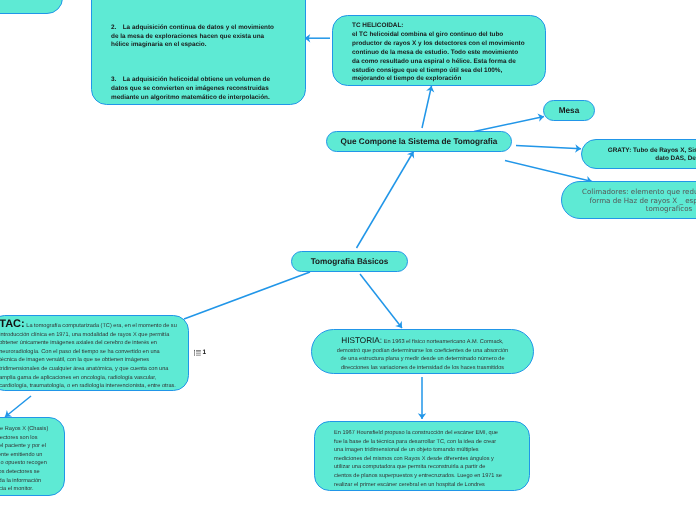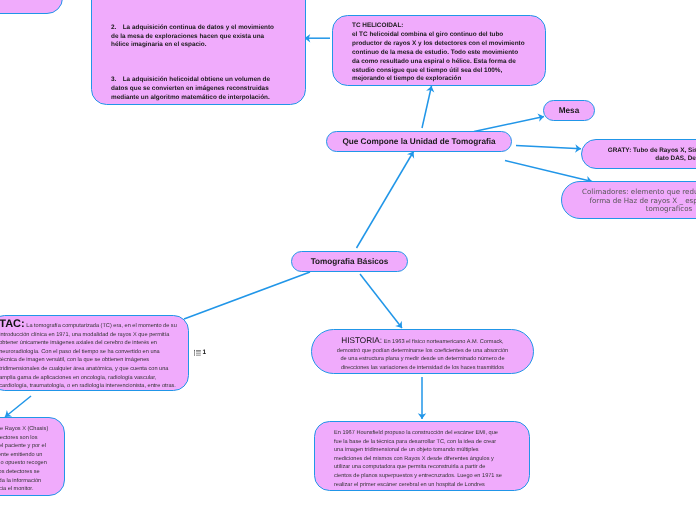--- a/index.html
+++ b/index.html
@@ -2,21 +2,21 @@
 <html><head>
 <meta charset="utf-8">
 <title>Mapa mental - Tomografia Computarizada</title>
 <style>
   html,body{margin:0;padding:0;background:#fff;}
   body{width:696px;height:520px;overflow:hidden;-webkit-font-smoothing:antialiased;text-rendering:geometricPrecision;
        font-family:"Liberation Sans",sans-serif;position:relative;}
   #canvas{position:absolute;left:0;top:0;width:696px;height:520px;overflow:hidden;background:#fff;}
   svg.links{position:absolute;left:0;top:0;width:696px;height:520px;}
   .node{position:absolute;box-sizing:border-box;border:1.3px solid #2196e8;
-        background:#f0abfc;}
+        background:#5eead4;}
   .nodein{position:absolute;left:0;top:0;width:100%;height:100%;
           display:flex;align-items:center;justify-content:center;}
   .pill{border-radius:40px;}
   .rrect{border-radius:15.5px;}
   .tb{font-weight:bold;color:#1a1a1a;}
   .ctr{text-align:center;}
   .lft{text-align:left;}
   .badge{position:absolute;display:flex;align-items:flex-end;}
 </style>
 </head>
@@ -58,21 +58,21 @@
     <div class="nodein" style="padding:6px 19px 0;box-sizing:border-box;align-items:flex-start;">
       <div class="tb lft body7">
         <span>TC HELICOIDAL:</span><br>
         <span>el TC helicoidal combina el giro continuo del tubo productor de rayos X y los detectores con el movimiento continuo de la mesa de estudio. Todo este movimiento da como resultado una espiral o hélice. Esta forma de estudio consigue que el tiempo útil sea del 100%, mejorando el tiempo de exploración</span>
       </div>
     </div>
   </div>
 
   <div class="node pill" style="left:326px;top:131px;width:186px;height:21px;">
     <div class="nodein">
-      <div class="tb ctr t8">Que Compone la Unidad de Tomografia</div>
+      <div class="tb ctr t8">Que Compone la Sistema de Tomografia</div>
     </div>
   </div>
 
   <div class="node pill" style="left:543px;top:100px;width:52px;height:21px;">
     <div class="nodein">
       <div class="tb ctr t8">Mesa</div>
     </div>
   </div>
 
   <div class="node pill" style="left:581px;top:139px;width:214px;height:30px;">

